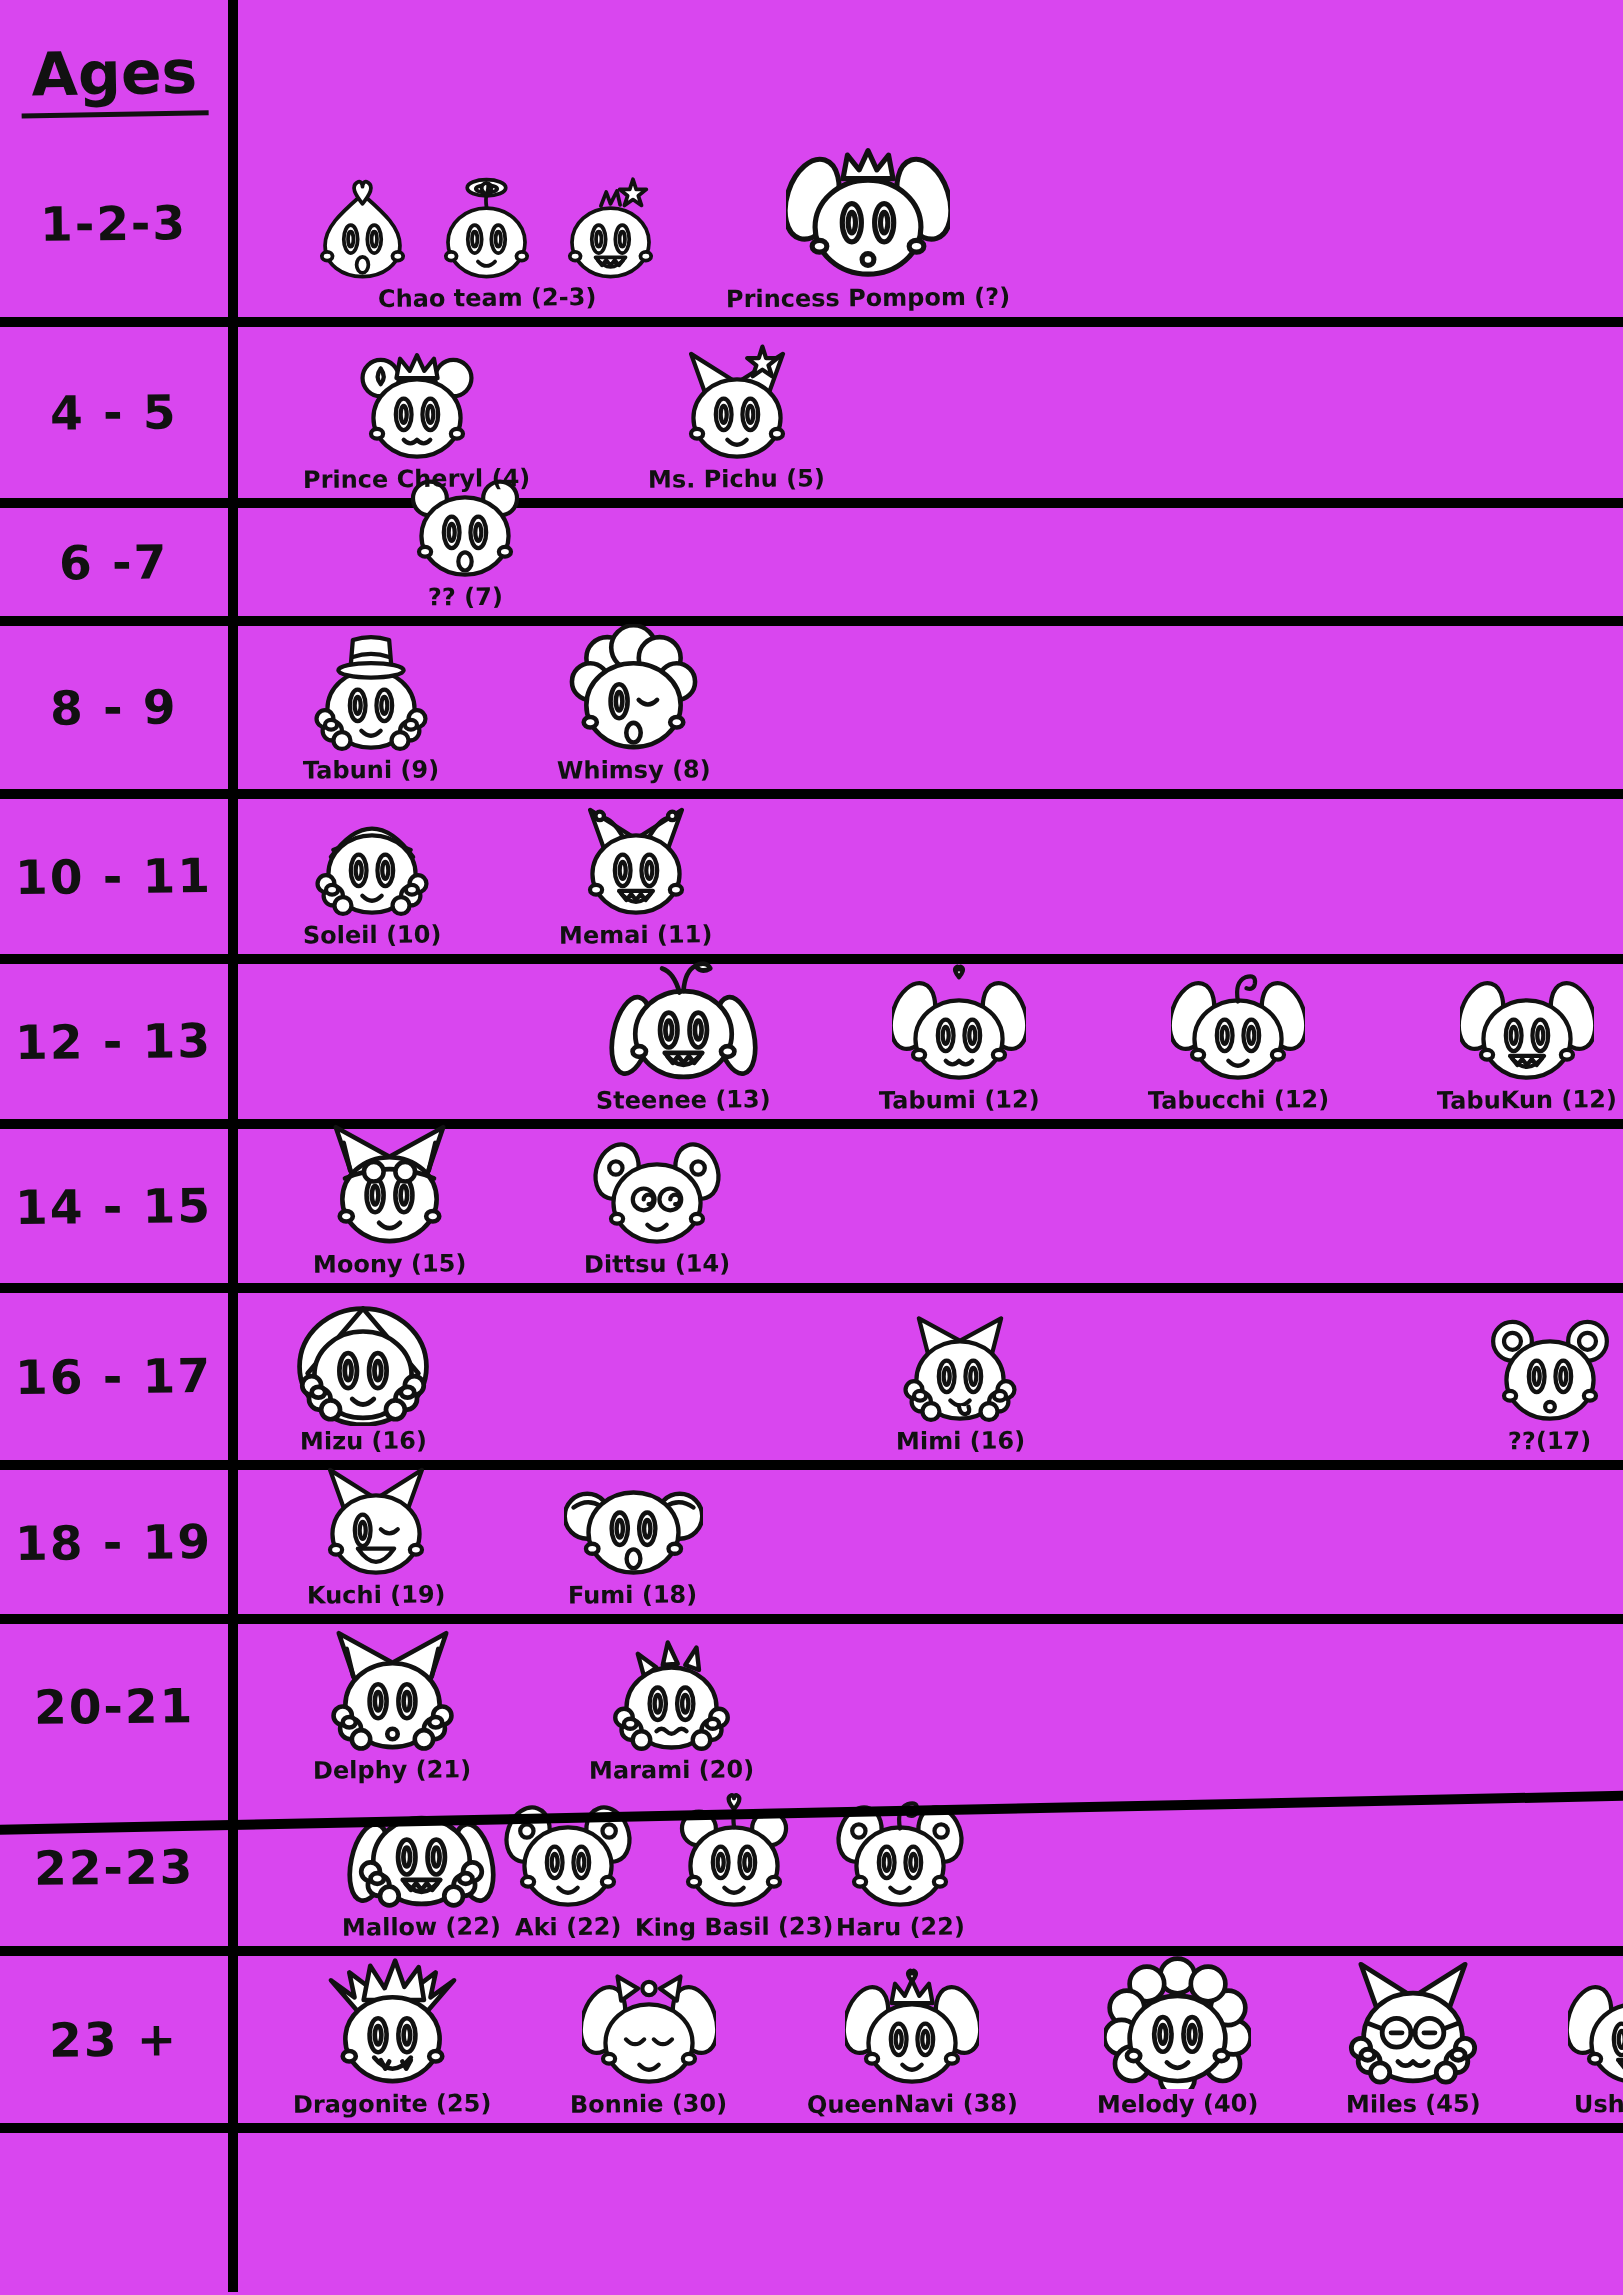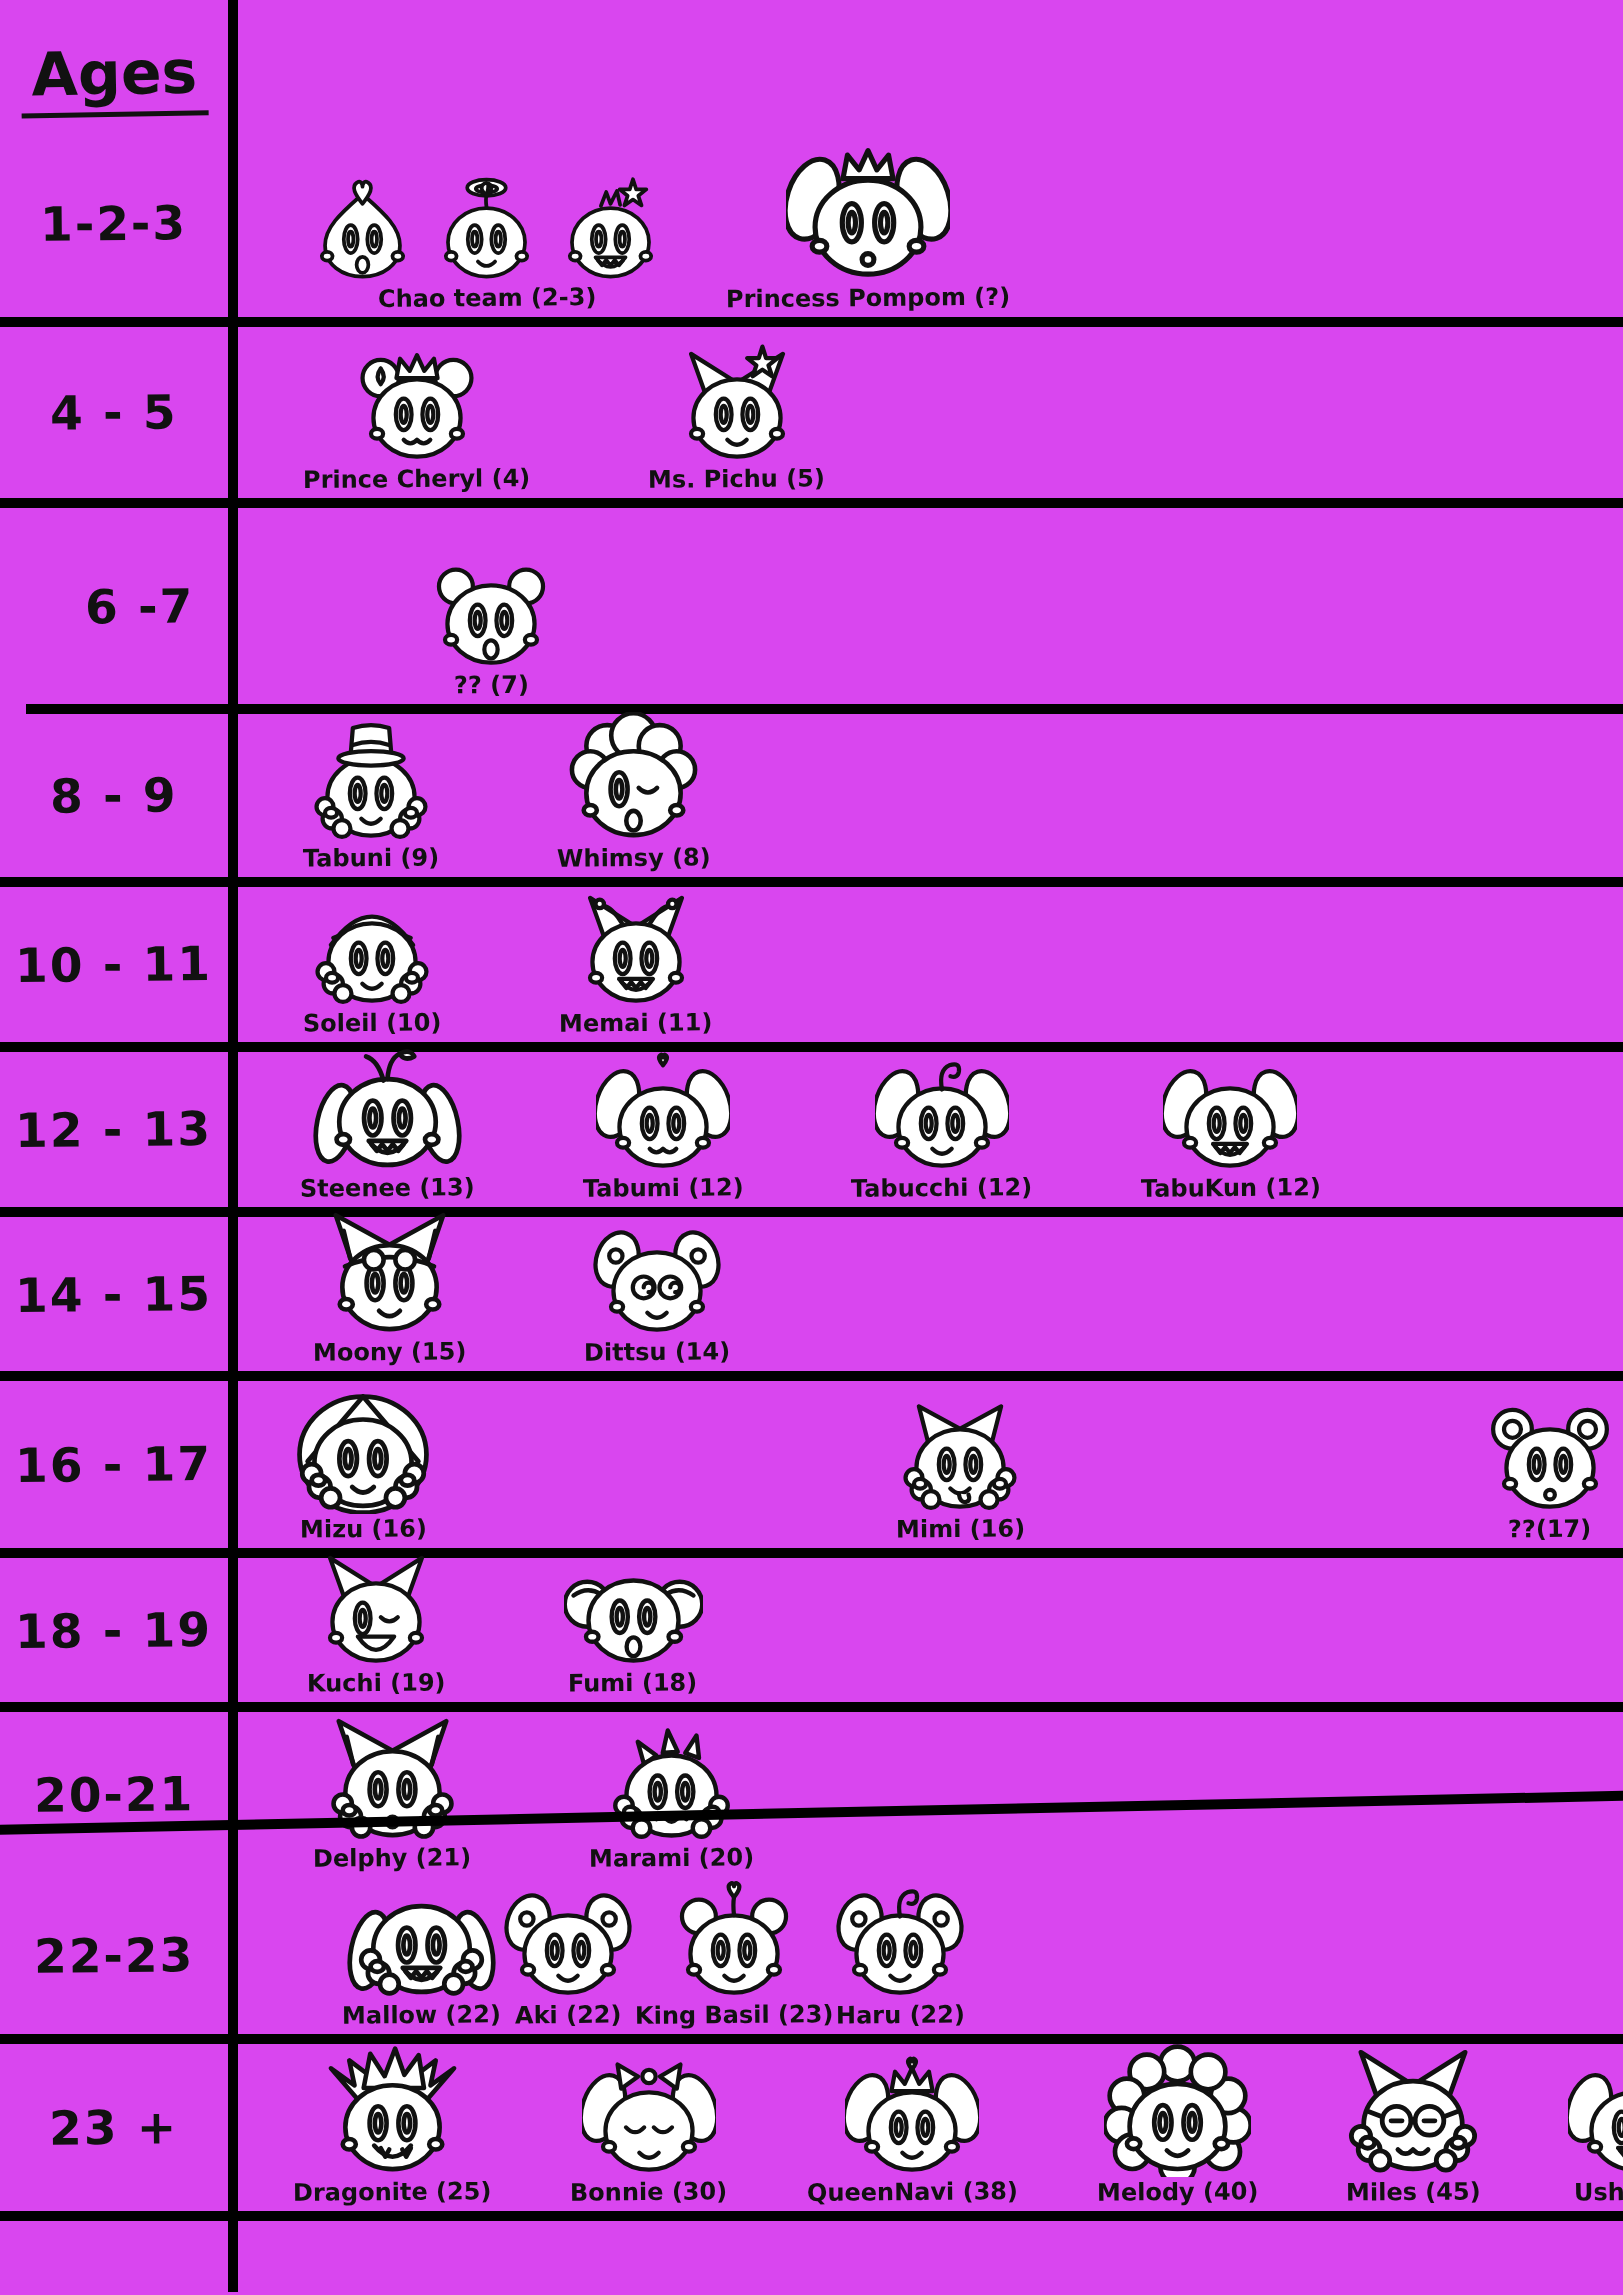--- a/index.html
+++ b/index.html
@@ -135,21 +135,21 @@
                 <ellipse cx="44" cy="150" rx="10" ry="8" fill="#fff" stroke="#111" stroke-width="7" stroke-linecap="round" stroke-linejoin="round"></ellipse>
                 <ellipse cx="176" cy="150" rx="10" ry="8" fill="#fff" stroke="#111" stroke-width="7" stroke-linecap="round" stroke-linejoin="round"></ellipse>
                 <path d="M94,160 q16,16 32,0" fill="none" stroke="#111" stroke-width="7" stroke-linecap="round" stroke-linejoin="round"></path>
                 <path d="M152,6 L158,25 L177,25 L162,37 L168,55 L152,44 L136,55 L142,37 L127,25 L146,25 Z" fill="#fff" stroke="#111" stroke-width="7" stroke-linecap="round" stroke-linejoin="round"></path>
               </svg>
             </div>
             <div class="char-label">Ms. Pichu (5)</div>
           </div>
         </div>
       </div>
-      <div class="row" style="height: 206px; margin-left: 26px;">
+      <div class="row" style="height: 118px;">
         <div class="agecell">
           <div class="age-label">6 -7</div>
         </div>
         <div class="chars" style="gap: 0px; padding-left: 170px;">
           <div class="char">
             <div class="doodles">
               <svg viewBox="0 0 220 200" width="134" height="121">
                 <circle cx="52" cy="62" r="28" fill="#fff" stroke="#111" stroke-width="7" stroke-linecap="round" stroke-linejoin="round"></circle>
                 <circle cx="168" cy="62" r="28" fill="#fff" stroke="#111" stroke-width="7" stroke-linecap="round" stroke-linejoin="round"></circle>
                 <ellipse cx="110" cy="124" rx="72" ry="64" fill="#fff" stroke="#111" stroke-width="7" stroke-linecap="round" stroke-linejoin="round"></ellipse>
@@ -266,21 +266,21 @@
               </svg>
             </div>
             <div class="char-label">Memai (11)</div>
           </div>
         </div>
       </div>
       <div class="row" style="height: 165px;">
         <div class="agecell">
           <div class="age-label">12 - 13</div>
         </div>
-        <div class="chars" style="gap: 108px; padding-left: 72px;">
+        <div class="chars" style="gap: 108px; padding-left: 72px; justify-content: flex-end;">
           <div class="char">
             <div class="doodles">
               <svg viewBox="0 0 220 200" width="149" height="134">
                 <ellipse cx="32" cy="126" rx="27" ry="58" transform="rotate(12 32 126)" fill="#fff" stroke="#111" stroke-width="7" stroke-linecap="round" stroke-linejoin="round"></ellipse>
                 <ellipse cx="188" cy="126" rx="27" ry="58" transform="rotate(-12 188 126)" fill="#fff" stroke="#111" stroke-width="7" stroke-linecap="round" stroke-linejoin="round"></ellipse>
                 <ellipse cx="110" cy="124" rx="72" ry="64" fill="#fff" stroke="#111" stroke-width="7" stroke-linecap="round" stroke-linejoin="round"></ellipse>
                 <ellipse cx="88" cy="118" rx="13" ry="26" fill="#fff" stroke="#111" stroke-width="7" stroke-linecap="round" stroke-linejoin="round"></ellipse>
                 <ellipse cx="132" cy="118" rx="13" ry="26" fill="#fff" stroke="#111" stroke-width="7" stroke-linecap="round" stroke-linejoin="round"></ellipse>
                 <ellipse cx="88" cy="118" rx="5" ry="14" fill="none" stroke="#111" stroke-width="7" stroke-linecap="round" stroke-linejoin="round"></ellipse>
                 <ellipse cx="132" cy="118" rx="5" ry="14" fill="none" stroke="#111" stroke-width="7" stroke-linecap="round" stroke-linejoin="round"></ellipse>

